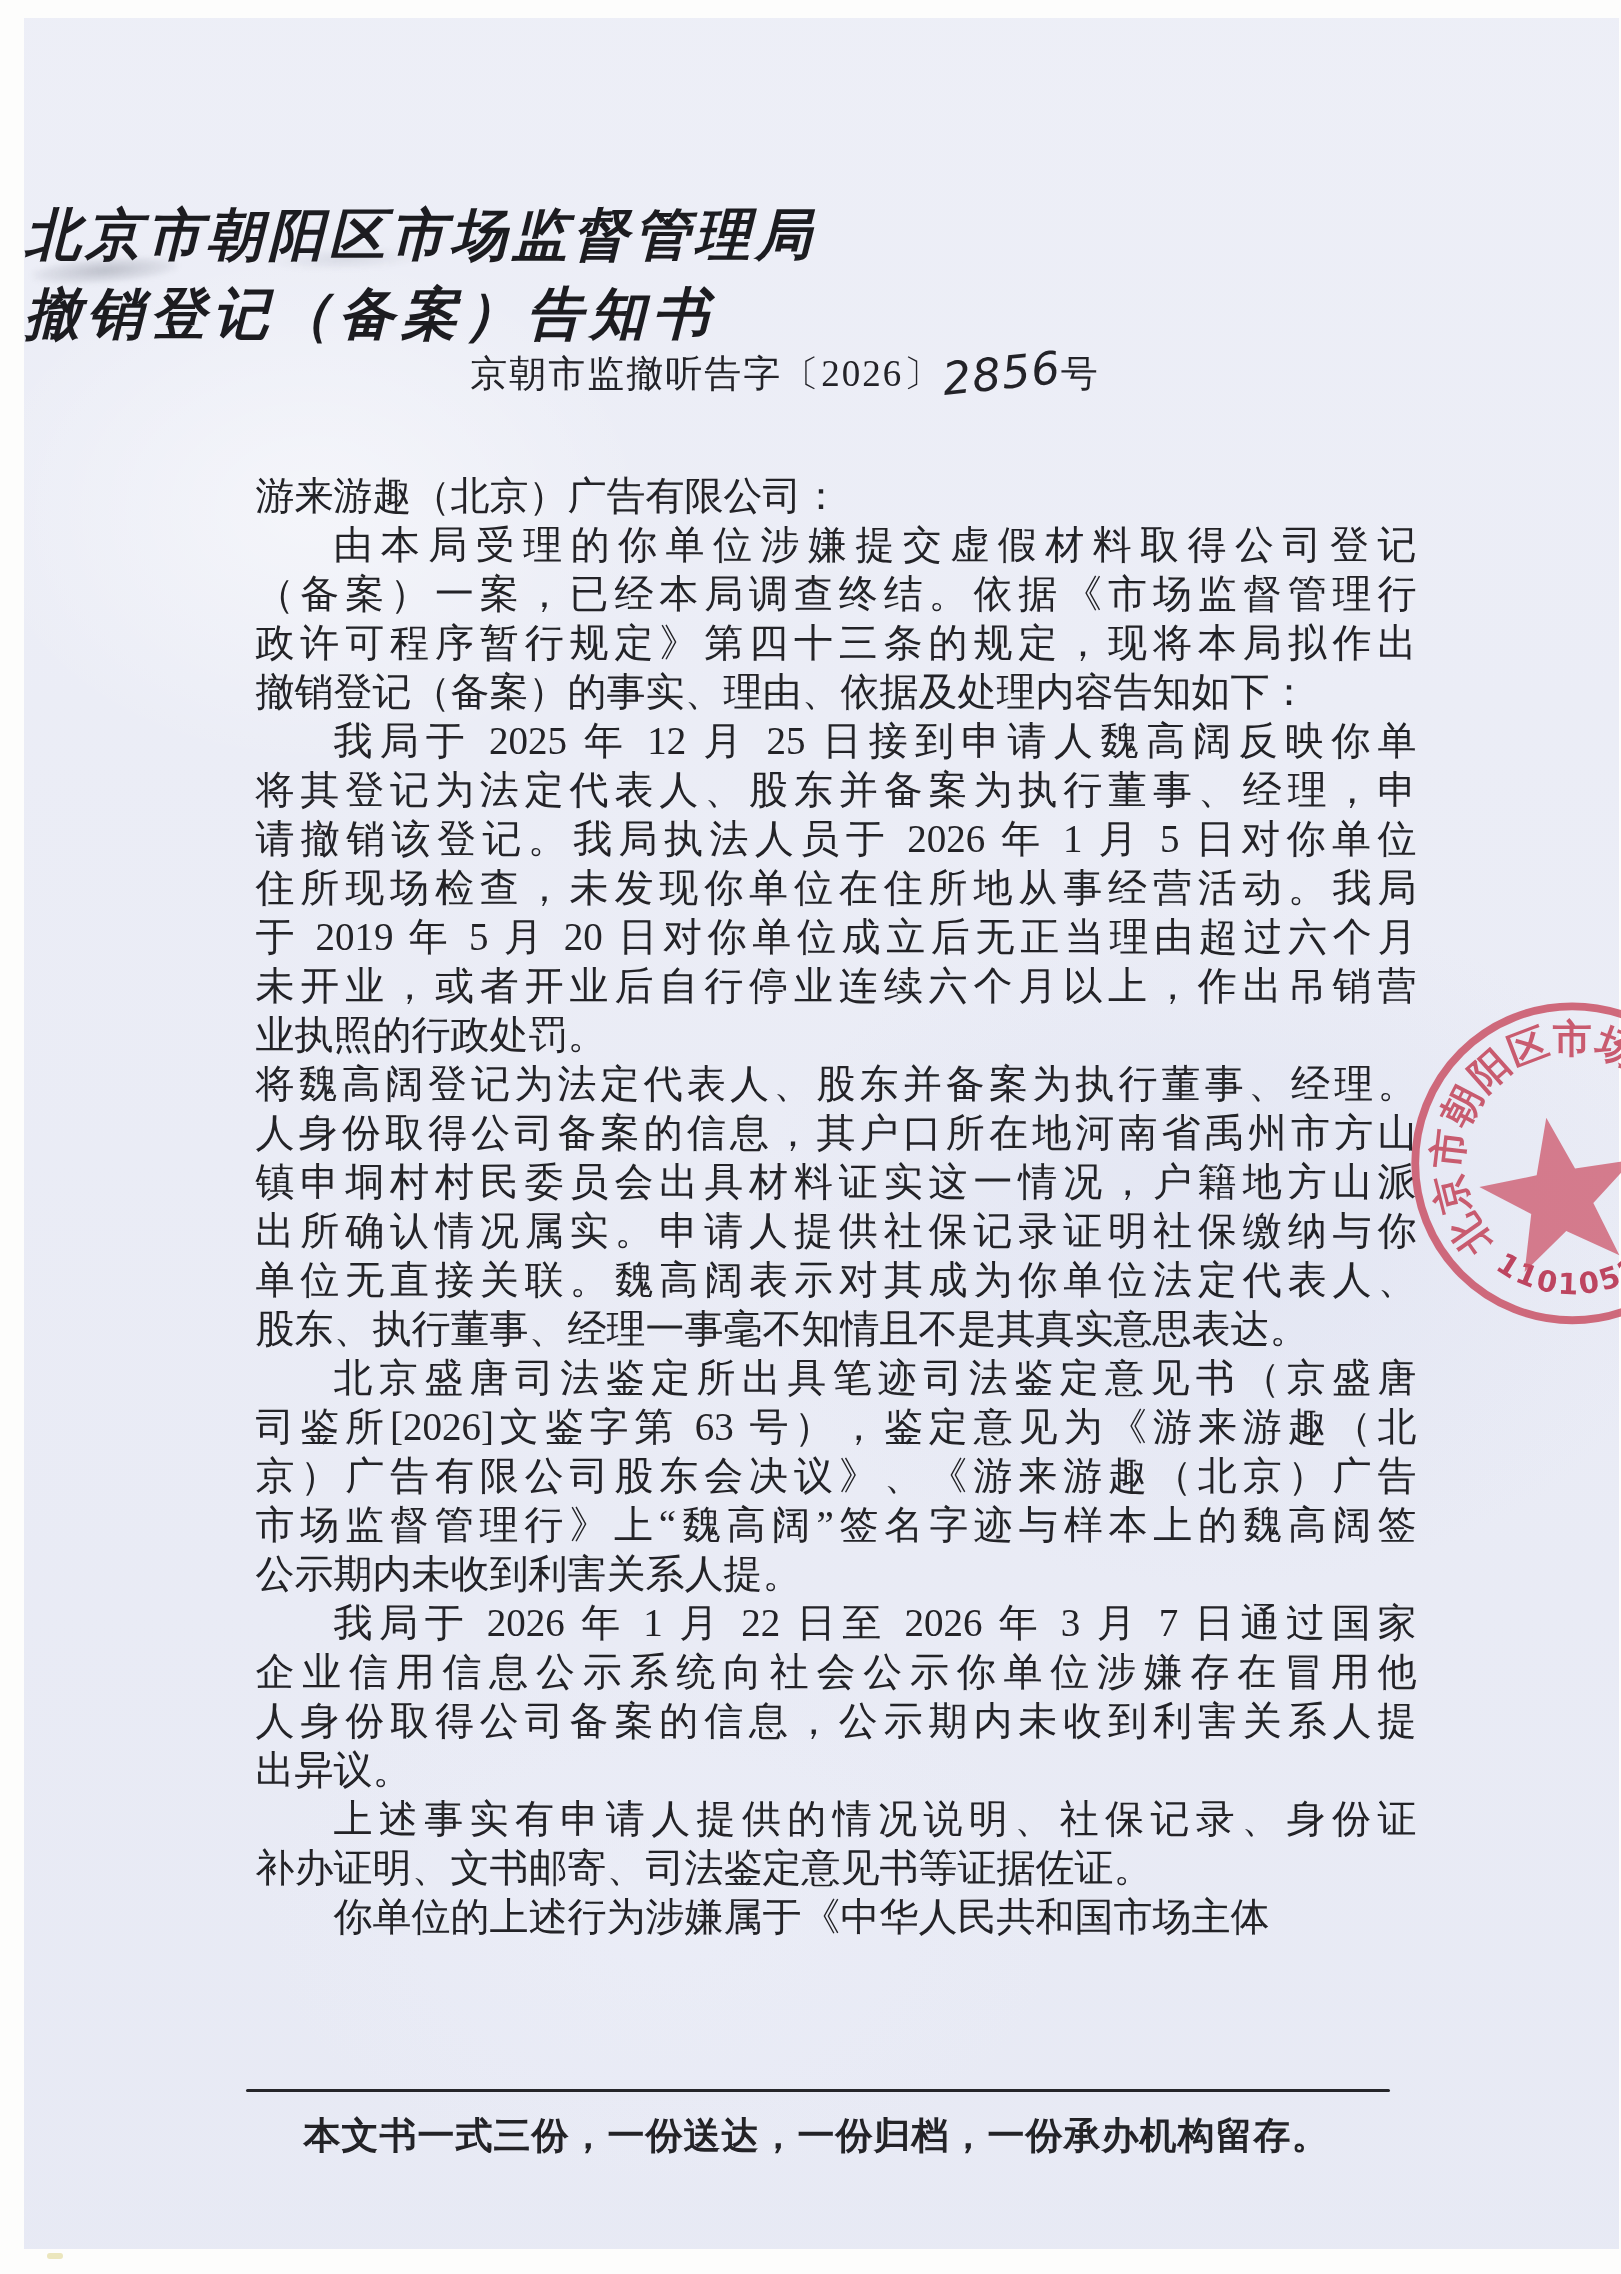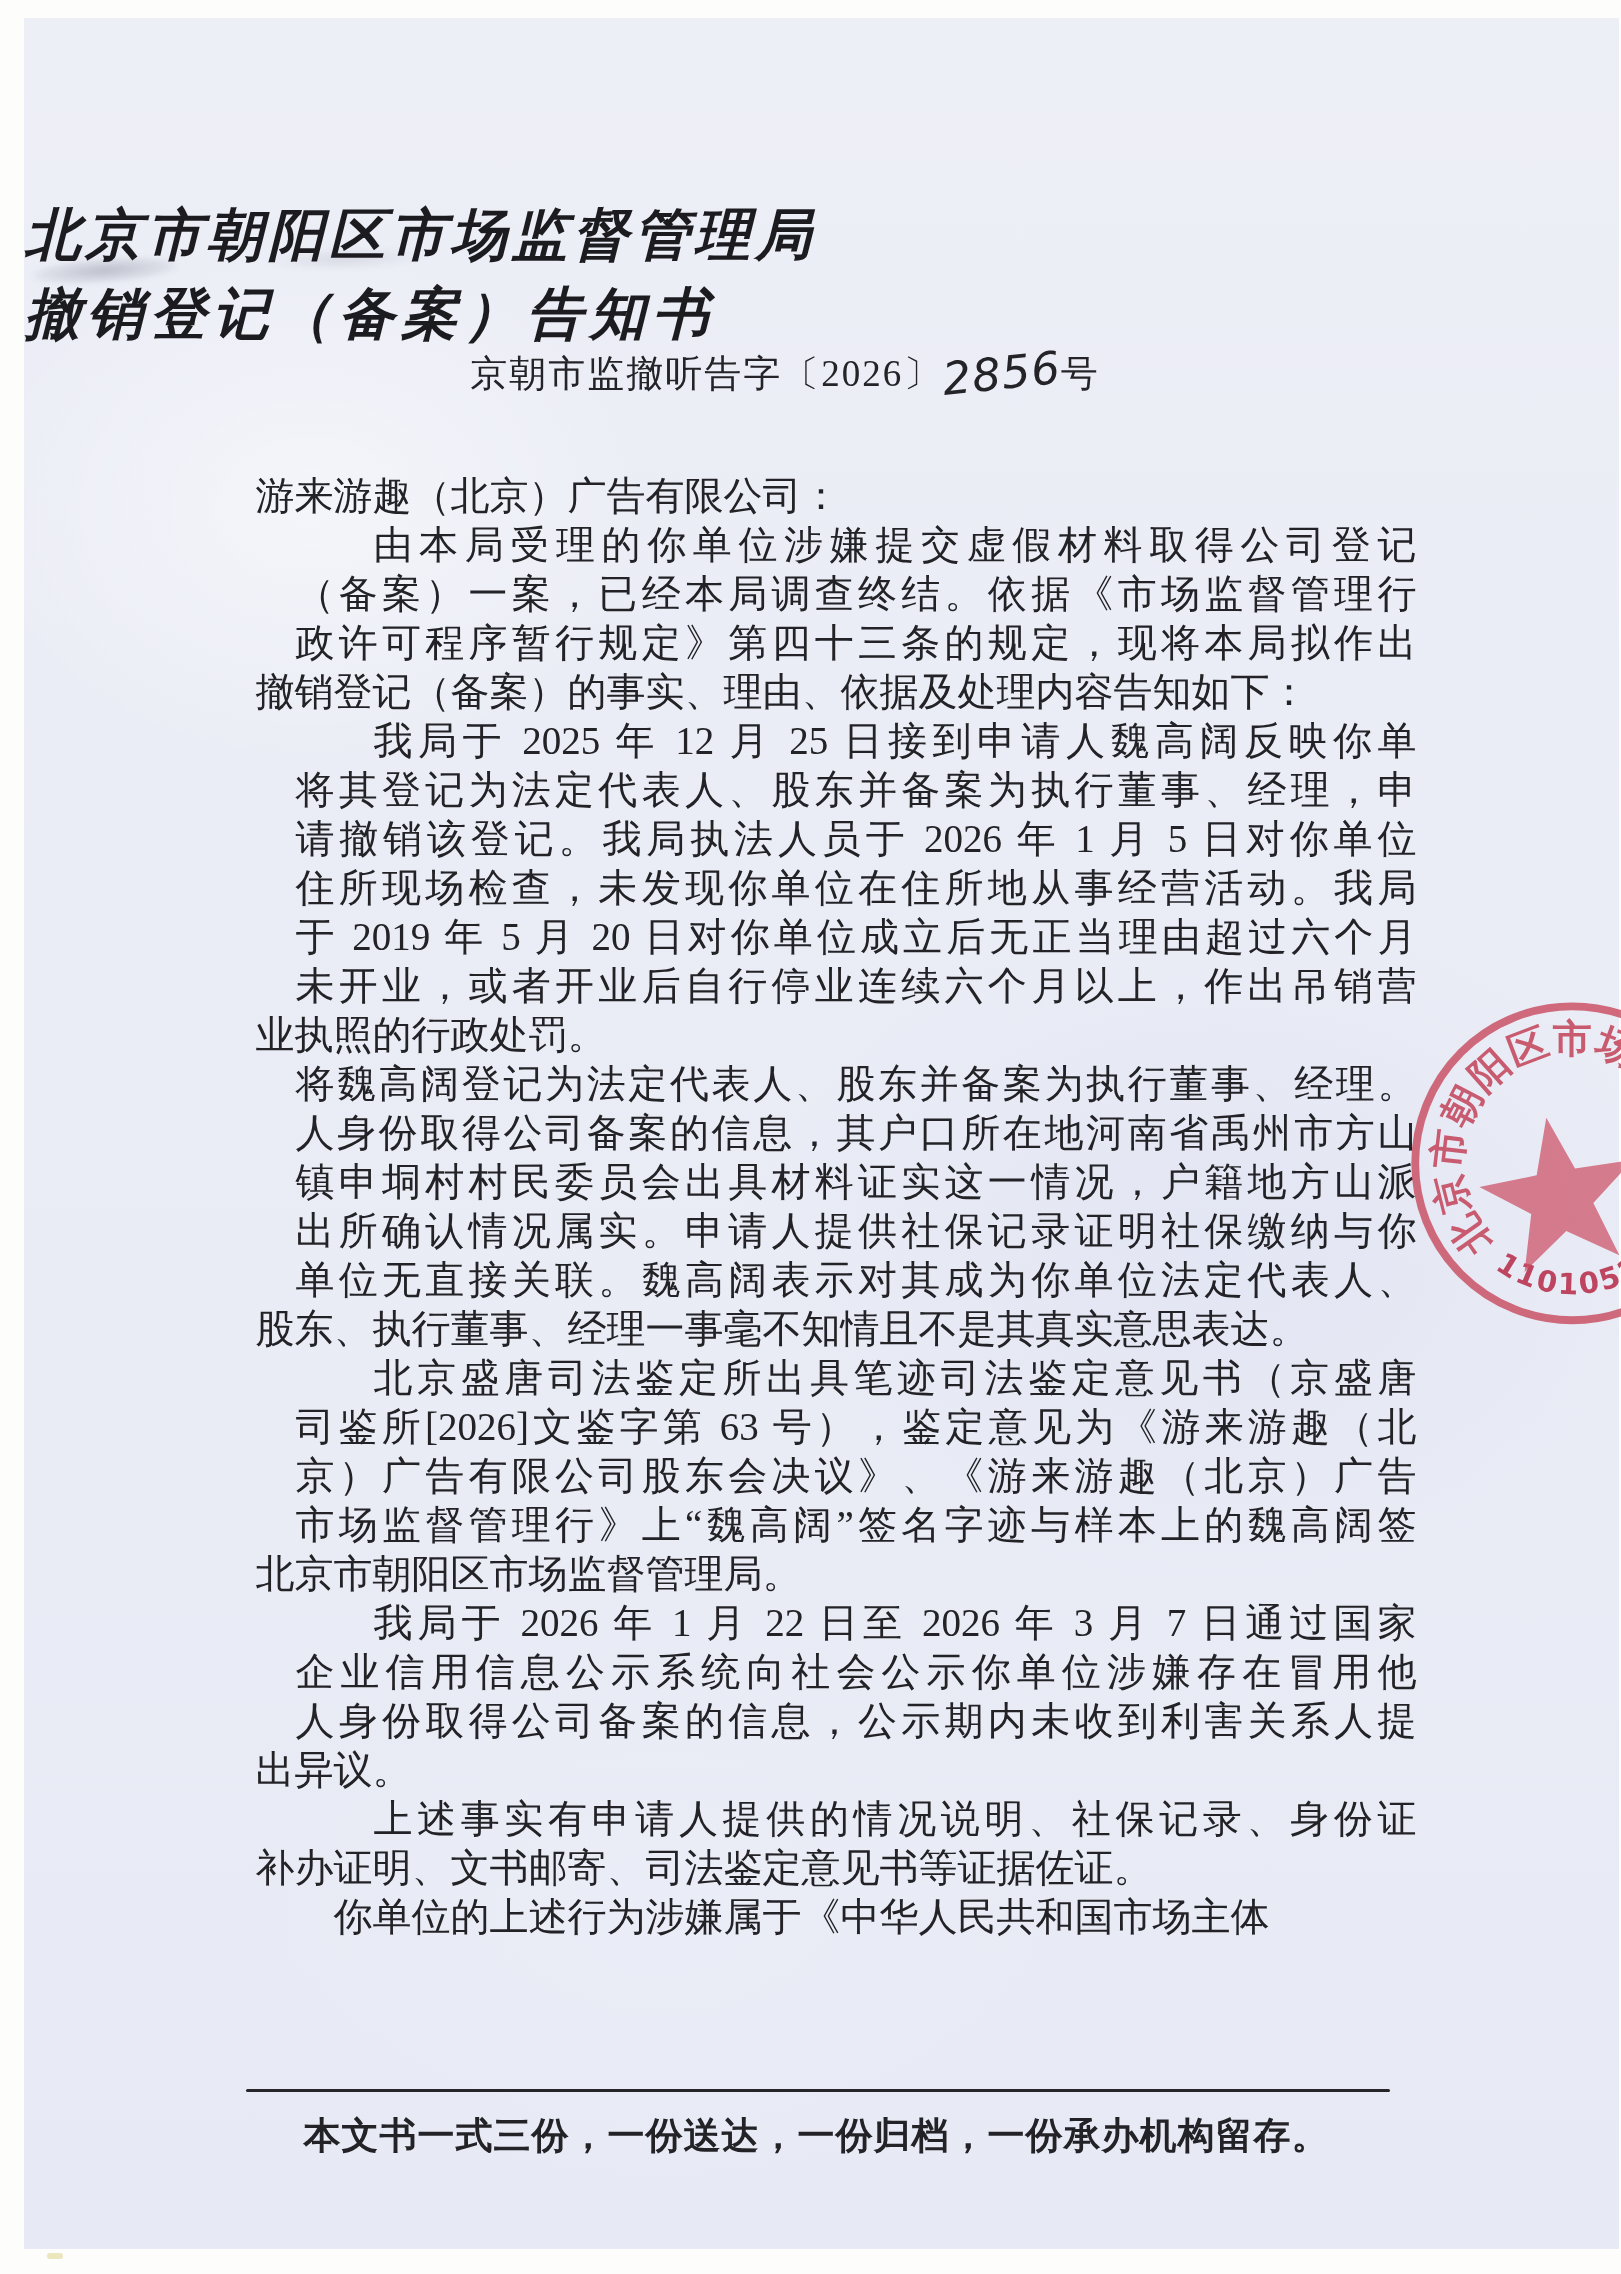--- a/index.html
+++ b/index.html
@@ -37,21 +37,21 @@
   }
   .body-text{
     position:absolute;left:231px;top:453px;width:1161px;
     font-size:39px;color:#232327;
   }
   .line{
     height:49px;line-height:49px;
     text-align:justify;text-align-last:left;
     white-space:nowrap;
   }
-  .line.j{text-align-last:justify;white-space:normal;margin-left:40px;}
+  .line.j{text-align-last:justify;white-space:normal;}
   .line.ind{padding-left:78px;}
   .foot-rule{
     position:absolute;left:222px;top:2071px;width:1144px;height:3.9px;
     background:#26262a;border-radius:2px;
   }
   .footnote{
     position:absolute;left:279px;top:2093px;width:1170px;
     font-size:37px;color:#232327;letter-spacing:1px;white-space:nowrap;font-weight:bold;
   }
   .stamp{
@@ -118,21 +118,21 @@
       <div class="line j">将魏高阔登记为法定代表人、股东并备案为执行董事、经理。</div>
       <div class="line j">人身份取得公司备案的信息，其户口所在地河南省禹州市方山</div>
       <div class="line j">镇申垌村村民委员会出具材料证实这一情况，户籍地方山派</div>
       <div class="line j">出所确认情况属实。申请人提供社保记录证明社保缴纳与你</div>
       <div class="line j">单位无直接关联。魏高阔表示对其成为你单位法定代表人、</div>
       <div class="line">股东、执行董事、经理一事毫不知情且不是其真实意思表达。</div>
       <div class="line ind j">北京盛唐司法鉴定所出具笔迹司法鉴定意见书（京盛唐</div>
       <div class="line j">司鉴所[2026]文鉴字第 63 号），鉴定意见为《游来游趣（北</div>
       <div class="line j">京）广告有限公司股东会决议》、《游来游趣（北京）广告</div>
       <div class="line j">市场监督管理行》上“魏高阔”签名字迹与样本上的魏高阔签</div>
-      <div class="line">北京市朝阳区市场监督管理局。</div>
+      <div class="line">公示期内未收到利害关系人提。</div>
       <div class="line ind j">我局于 2026 年 1 月 22 日至 2026 年 3 月 7 日通过国家</div>
       <div class="line j">企业信用信息公示系统向社会公示你单位涉嫌存在冒用他</div>
       <div class="line j">人身份取得公司备案的信息，公示期内未收到利害关系人提</div>
       <div class="line">出异议。</div>
       <div class="line ind j">上述事实有申请人提供的情况说明、社保记录、身份证</div>
       <div class="line">补办证明、文书邮寄、司法鉴定意见书等证据佐证。</div>
       <div class="line ind">你单位的上述行为涉嫌属于《中华人民共和国市场主体</div>
     </div>
 
   <div class="foot-rule"></div>

